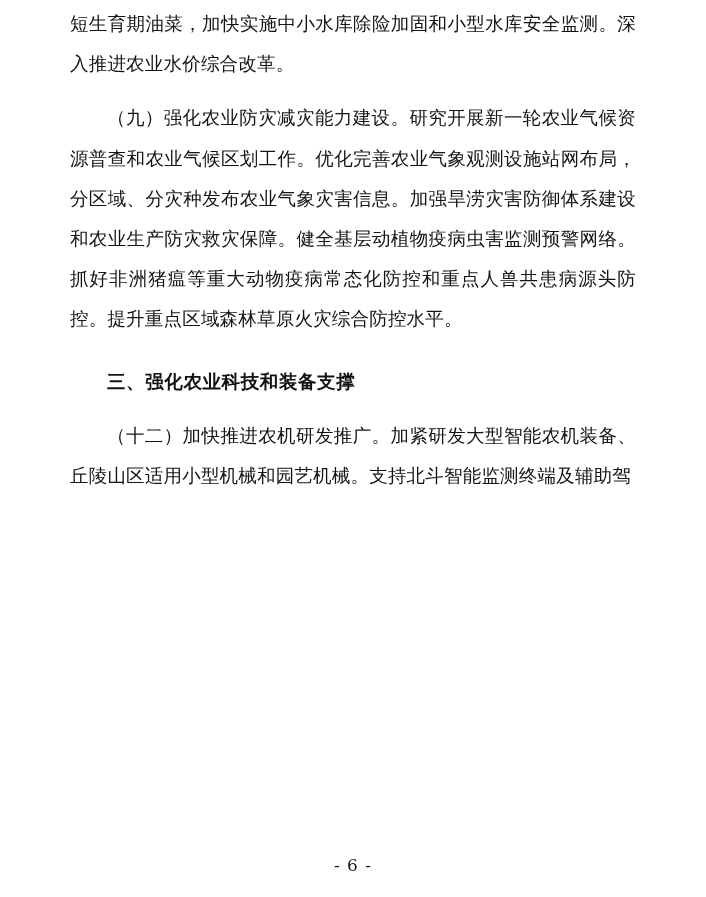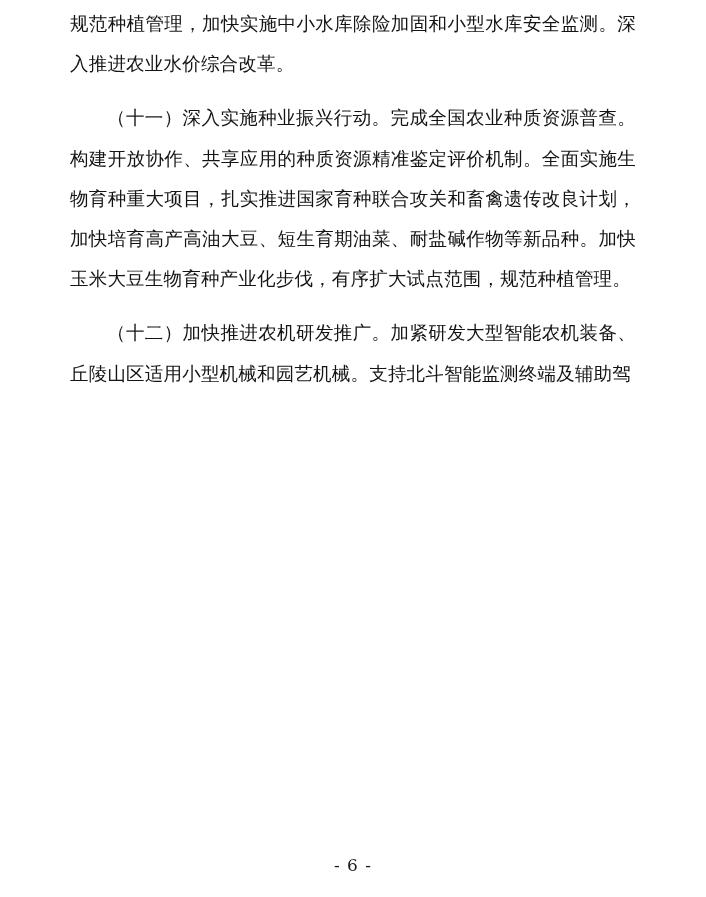--- a/index.html
+++ b/index.html
@@ -61,26 +61,27 @@
     letter-spacing: 1px;
   }
 </style>
 </head>
 <body>
 
 <div class="page">
 
   <div class="body-text">
 
-    <p class="para-continued">规范种植管理，加快实施中小水库除险加固和小型水库安全监测。深入推进农业水价综合改革。</p>
+    <p class="para-continued">短生育期油菜，加快实施中小水库除险加固和小型水库安全监测。深入推进农业水价综合改革。</p>
+
+    <p class="indent gap">（九）强化农业防灾减灾能力建设。研究开展新一轮农业气候资源普查和农业气候区划工作。优化完善农业气象观测设施站网布局，分区域、分灾种发布农业气象灾害信息。加强旱涝灾害防御体系建设和农业生产防灾救灾保障。健全基层动植物疫病虫害监测预警网络。抓好非洲猪瘟等重大动物疫病常态化防控和重点人兽共患病源头防控。提升重点区域森林草原火灾综合防控水平。</p>
+
+    <h2 class="section-heading">三、强化农业科技和装备支撑</h2>
 
 
-
-
-    <p class="indent gap">（十一）深入实施种业振兴行动。完成全国农业种质资源普查。构建开放协作、共享应用的种质资源精准鉴定评价机制。全面实施生物育种重大项目，扎实推进国家育种联合攻关和畜禽遗传改良计划，加快培育高产高油大豆、短生育期油菜、耐盐碱作物等新品种。加快玉米大豆生物育种产业化步伐，有序扩大试点范围，规范种植管理。</p>
 
     <p class="indent gap">（十二）加快推进农机研发推广。加紧研发大型智能农机装备、丘陵山区适用小型机械和园艺机械。支持北斗智能监测终端及辅助驾</p>
 
   </div>
 
   <div class="page-number">- 6 -</div>
 
 </div>
 
 </body></html>

